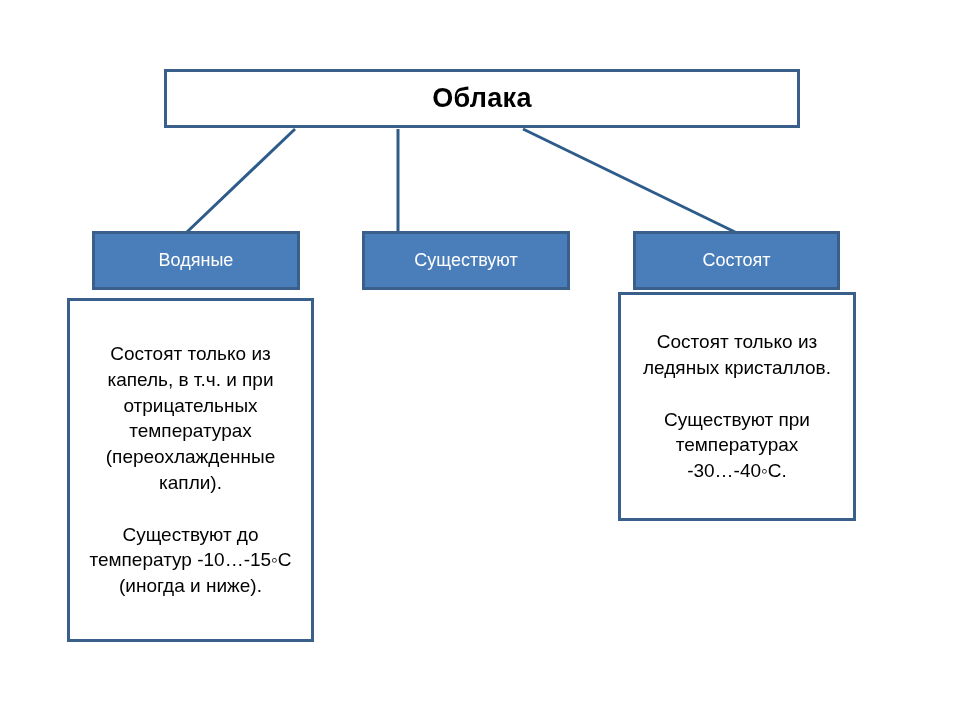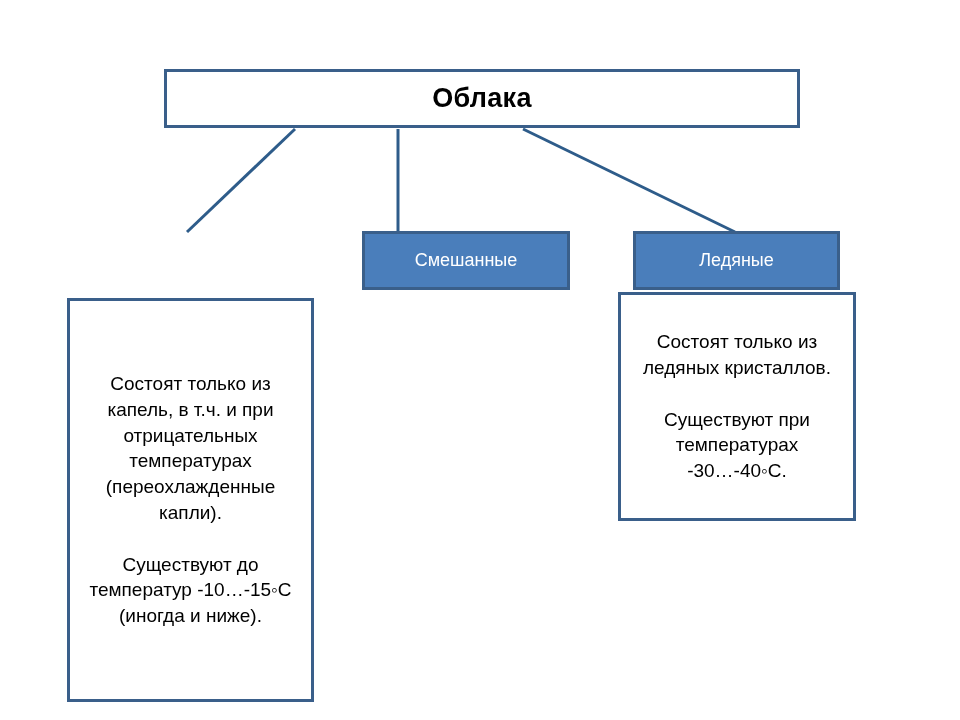--- a/index.html
+++ b/index.html
@@ -83,44 +83,47 @@
     text-align: center;
     white-space: pre-line;
     width: 100%;
   }
 
   
   #cat-header-0 { left: 92px;  top: 231px; width: 208px; }
   #cat-header-1 { left: 362px; top: 231px; width: 208px; }
   #cat-header-2 { left: 633px; top: 231px; width: 207px; }
 
-  #desc-box-0 { left: 67px;  top: 298px; width: 247px; height: 404px; }
+  #desc-box-0 { left: 67px;  top: 298px; width: 247px; height: 344px; }
   #desc-box-1 { left: 352px; top: 292px; width: 231px; height: 289px; }
   #desc-box-2 { left: 618px; top: 292px; width: 238px; height: 229px; }
 </style>
 </head>
 <body>
 
 <div id="diagram">
 
   <svg id="connectors" viewBox="0 0 960 720" xmlns="http://www.w3.org/2000/svg">
     <line x1="295" y1="129" x2="187" y2="232" stroke="#2E5C8A" stroke-width="3"></line>
     <line x1="398" y1="129" x2="398" y2="232" stroke="#2E5C8A" stroke-width="3"></line>
     <line x1="523" y1="129" x2="735" y2="232" stroke="#2E5C8A" stroke-width="3"></line>
   </svg>
 
   <div class="title-box">
     <span class="title-text">Облака</span>
   </div>
 
+  <div class="cat-header" id="cat-header-0">
+    <span class="cat-text">Водяные</span>
+  </div>
   <div class="cat-header" id="cat-header-1">
-    <span class="cat-text">Смешанные</span>
+    <span class="cat-text">Существуют</span>
   </div>
   <div class="cat-header" id="cat-header-2">
-    <span class="cat-text">Ледяные</span>
+    <span class="cat-text">Состоят</span>
   </div>
 
   <div class="desc-box" id="desc-box-0">
     <span class="desc-text">Состоят только из капель, в т.ч. и при отрицательных температурах (переохлажденные капли).
 
 Существуют до температур -10…-15◦C (иногда и ниже).</span>
   </div>
   <div class="desc-box" id="desc-box-2">
     <span class="desc-text">Состоят только из ледяных кристаллов.
 

